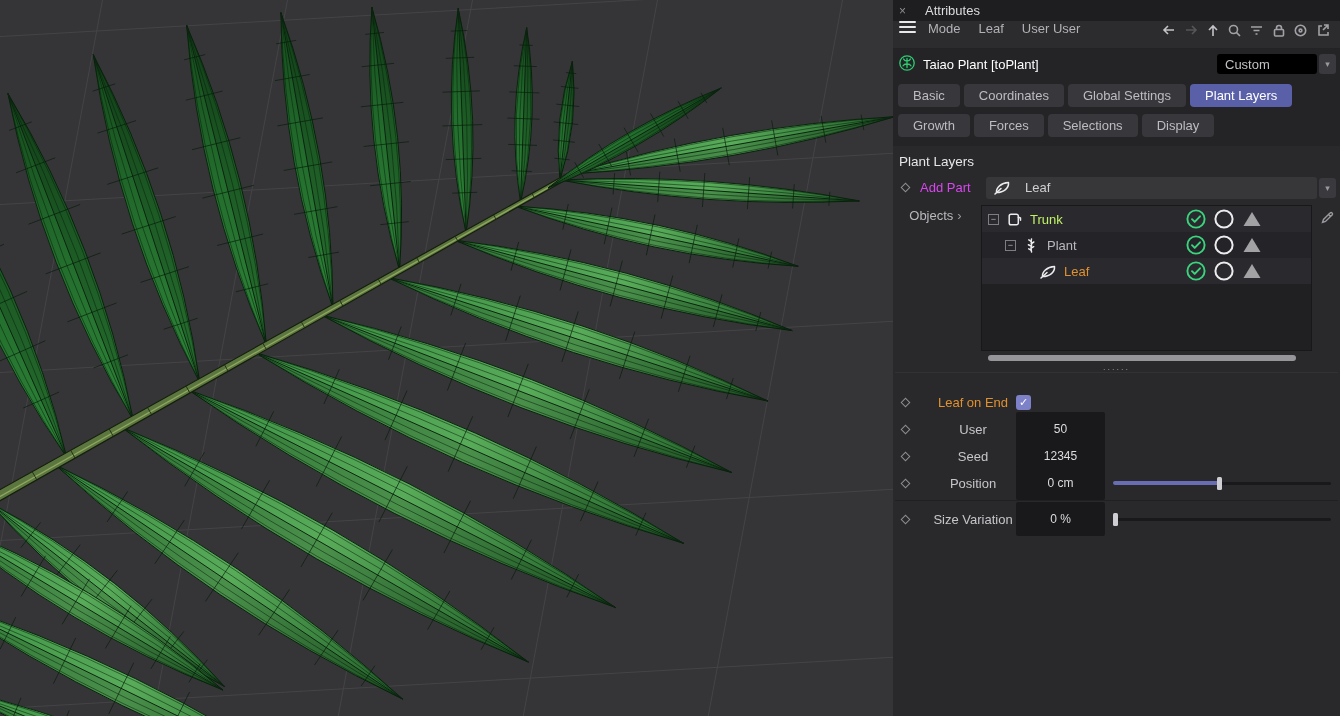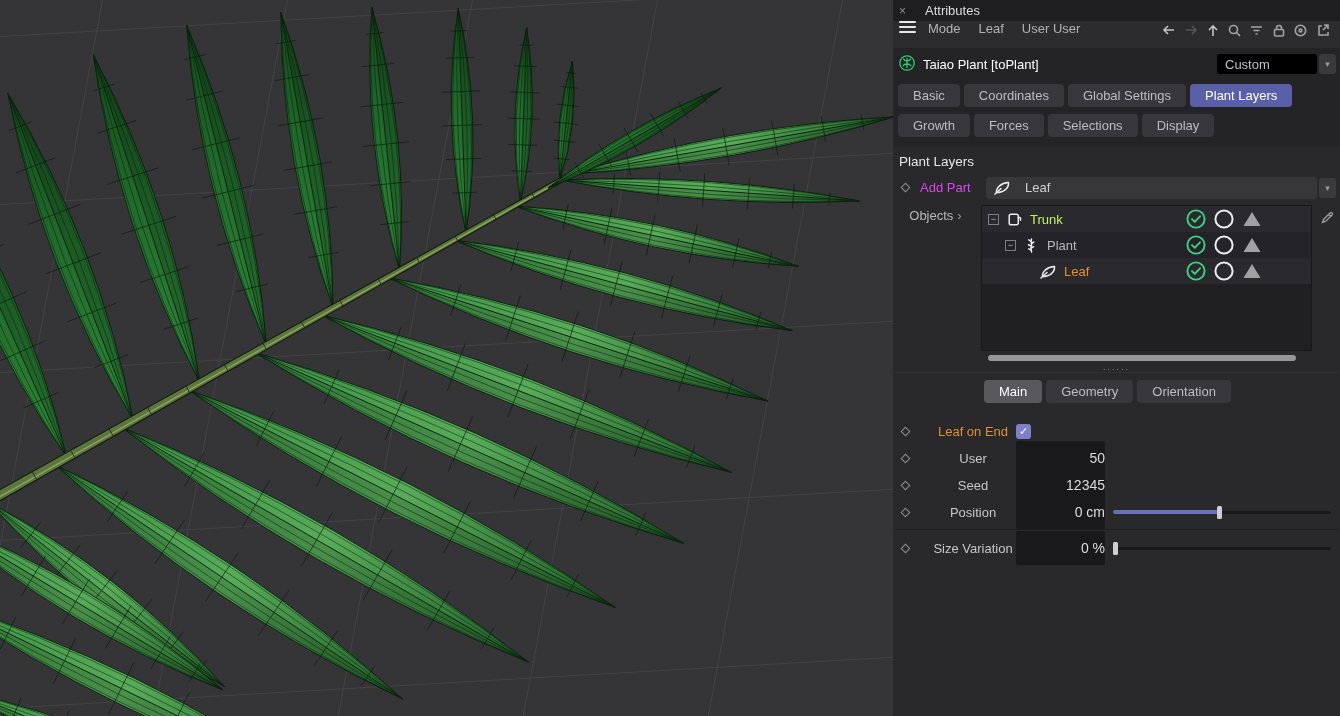--- a/index.html
+++ b/index.html
@@ -68,21 +68,21 @@
   #subtab-rows .tabrow{margin-bottom:6px;}
   #subtab-rows .tabrow:nth-child(1){margin-left:91px;}
   #subtab-rows .tabrow:nth-child(2){margin-left:99px;}
   .tabbtn.sel2{background:#58585d;color:#ffffff;}
 
   #params{padding:9px 0 0 0;}
   .prow{height:26px;display:flex;align-items:center;padding:0 4px 0 9px;margin-bottom:1px;}
   .prow .plabel{width:86px;margin-left:21px;white-space:nowrap;color:#c6c6ca;text-align:center;}
   .prow .plabel .chev2{color:#a6a6aa;margin-right:4px;font-size:12px;}
   .prow .plabel.hl{color:#e0912f;}
-  .pinput{width:89px;height:34px;background:#19191c;color:#dcdcde;text-align:right;font-size:14px;border:none;border-radius:2px;padding:0;flex:0 0 auto;}
+  .pinput{width:89px;height:34px;background:#19191c;color:#dcdcde;text-align:center;font-size:12px;border:none;border-radius:2px;padding:0;flex:0 0 auto;}
   .checkbox{width:15px;height:15px;background:#7d81c8;border-radius:3px;display:inline-flex;align-items:center;justify-content:center;color:#ffffff;font-size:11px;line-height:11px;}
   .slider{flex:1;position:relative;height:13px;margin:0 5px 0 8px;}
   .slider .track{position:absolute;left:0;right:0;top:5px;height:3px;background:#19191c;border-radius:1.5px;}
   .slider .fill{position:absolute;left:0;top:4.5px;height:4px;background:#696eb4;border-radius:2px;}
   .slider .handle{position:absolute;top:0;width:5px;height:13px;background:#cfcfd3;border-radius:1.5px;}
   .psep{height:1px;background:#202024;margin:4px 2px 5px 2px;}
   #filler{flex:1;}
 </style>
 </head>
 <body>
@@ -843,25 +843,20 @@
             <path d="M3.5 13.5 l1 -3 5 -5 2 2 -5 5 -3 1 Z M9.5 5.5 l1.6 -1.6 a1.4 1.4 0 0 1 2 2 L11.5 7.5"></path>
           </svg></span>
     </div>
 
     <div id="hscroll">
         <div class="thumb"></div>
       </div>
     <div id="splitter">......</div>
 
     <div id="subtab-rows">
-        <div class="tabrow">
-          <button class="tabbtn sel2">Main</button>
-          <button class="tabbtn">Geometry</button>
-          <button class="tabbtn">Orientation</button>
-        </div>
       </div>
 
     <div id="params">
         <div class="prow">
           <span class="diamond"></span>
           <span class="plabel hl">Leaf on End</span>
           <span class="checkbox">✓</span>
         </div>
         <div class="prow">
           <span class="diamond"></span>

